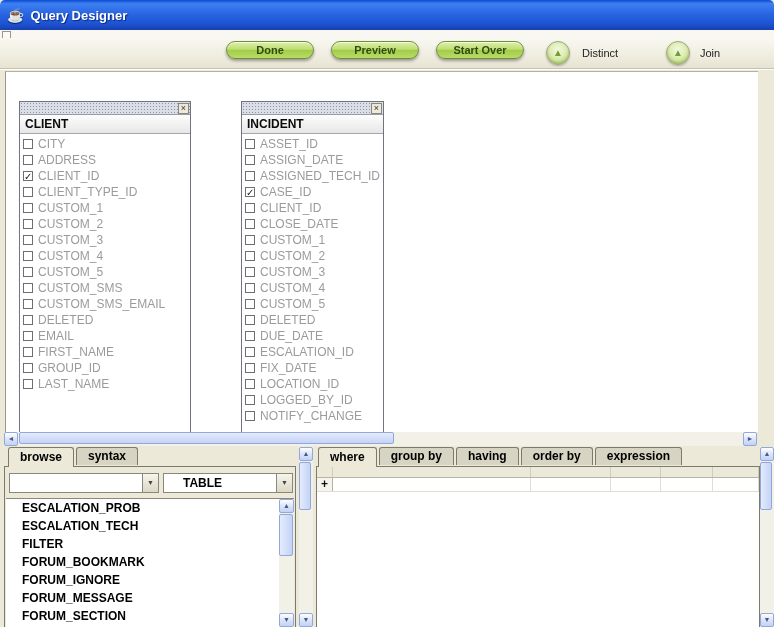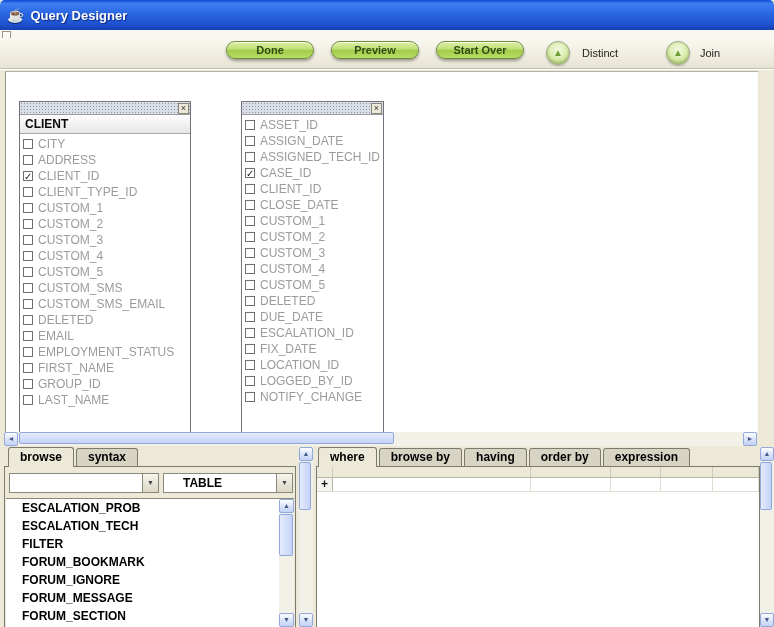--- a/index.html
+++ b/index.html
@@ -88,21 +88,21 @@
   .sthumb {
     position:absolute;
     background: linear-gradient(180deg,#e4ebfc,#c4d3f7);
     border:1px solid #92a8db; border-radius:2px;
   }
   .vthumb { background: linear-gradient(90deg,#e4ebfc,#c4d3f7); }
   .hsb { left:4px; top:432px; width:753px; height:14px; }
   .vsb-mid   { left:299px; top:447px; width:14px; height:180px; }
   .vsb-right { left:760px; top:447px; width:14px; height:180px; }
   
-  .tabrow { position:absolute; top:447px; height:20px; display:flex; align-items:center; z-index:3; }
+  .tabrow { position:absolute; top:447px; height:20px; display:flex; align-items:flex-start; z-index:3; }
   .tab {
     height:18px; line-height:17px; padding:0 11px; margin-right:2px;
     border:1px solid #7c7a6c; border-bottom:none; border-radius:3px 3px 0 0;
     background:#d8d4c3; font-size:12px; font-weight:bold; color:#000;
   }
   .tab.active { height:20px; line-height:19px; background:#ece9d8; }
   
   .browser-body {
     position:absolute; left:4px; top:466px; width:292px; height:161px;
     background:#ece9d8; border:1px solid #7c7a6c; border-bottom:none; z-index:2;
@@ -227,40 +227,39 @@
           <div class="frow">
             <span class="cb"></span>
             <span class="flabel">DELETED</span>
           </div>
           <div class="frow">
             <span class="cb"></span>
             <span class="flabel">EMAIL</span>
           </div>
           <div class="frow">
             <span class="cb"></span>
-            <span class="flabel">EMPLOYMENT_STATUS</span>
-          </div>
-          <div class="frow">
-            <span class="cb"></span>
             <span class="flabel">FIRST_NAME</span>
           </div>
           <div class="frow">
             <span class="cb"></span>
             <span class="flabel">GROUP_ID</span>
           </div>
           <div class="frow">
             <span class="cb"></span>
             <span class="flabel">LAST_NAME</span>
           </div>
         </div>
     </div>
 
     <div class="iframe incident">
       <div class="iframe-titlebar">
         <span class="close">×</span>
+      </div>
+      <div class="iframe-header">
+        <span>INCIDENT</span>
       </div>
       <div class="field-list">
           <div class="frow">
             <span class="cb"></span>
             <span class="flabel">ASSET_ID</span>
           </div>
           <div class="frow">
             <span class="cb"></span>
             <span class="flabel">ASSIGN_DATE</span>
           </div>
@@ -369,21 +368,21 @@
   </div>
 
   <div class="strack vsb-mid">
     <div class="sbtn" style="left:0;top:0;">▲</div>
     <div class="sthumb vthumb" style="left:0;top:15px;width:12px;height:48px;"></div>
     <div class="sbtn" style="left:0;bottom:0;">▼</div>
   </div>
 
   <div class="tabrow" style="left:318px;" id="clause-tabs">
       <div class="tab active">where</div>
-      <div class="tab">browse by</div>
+      <div class="tab">group by</div>
       <div class="tab">having</div>
       <div class="tab">order by</div>
       <div class="tab">expression</div>
     </div>
   <div class="clause-body">
     <div class="grid-head">
       <div></div>
       <div></div>
       <div></div>
       <div></div>

